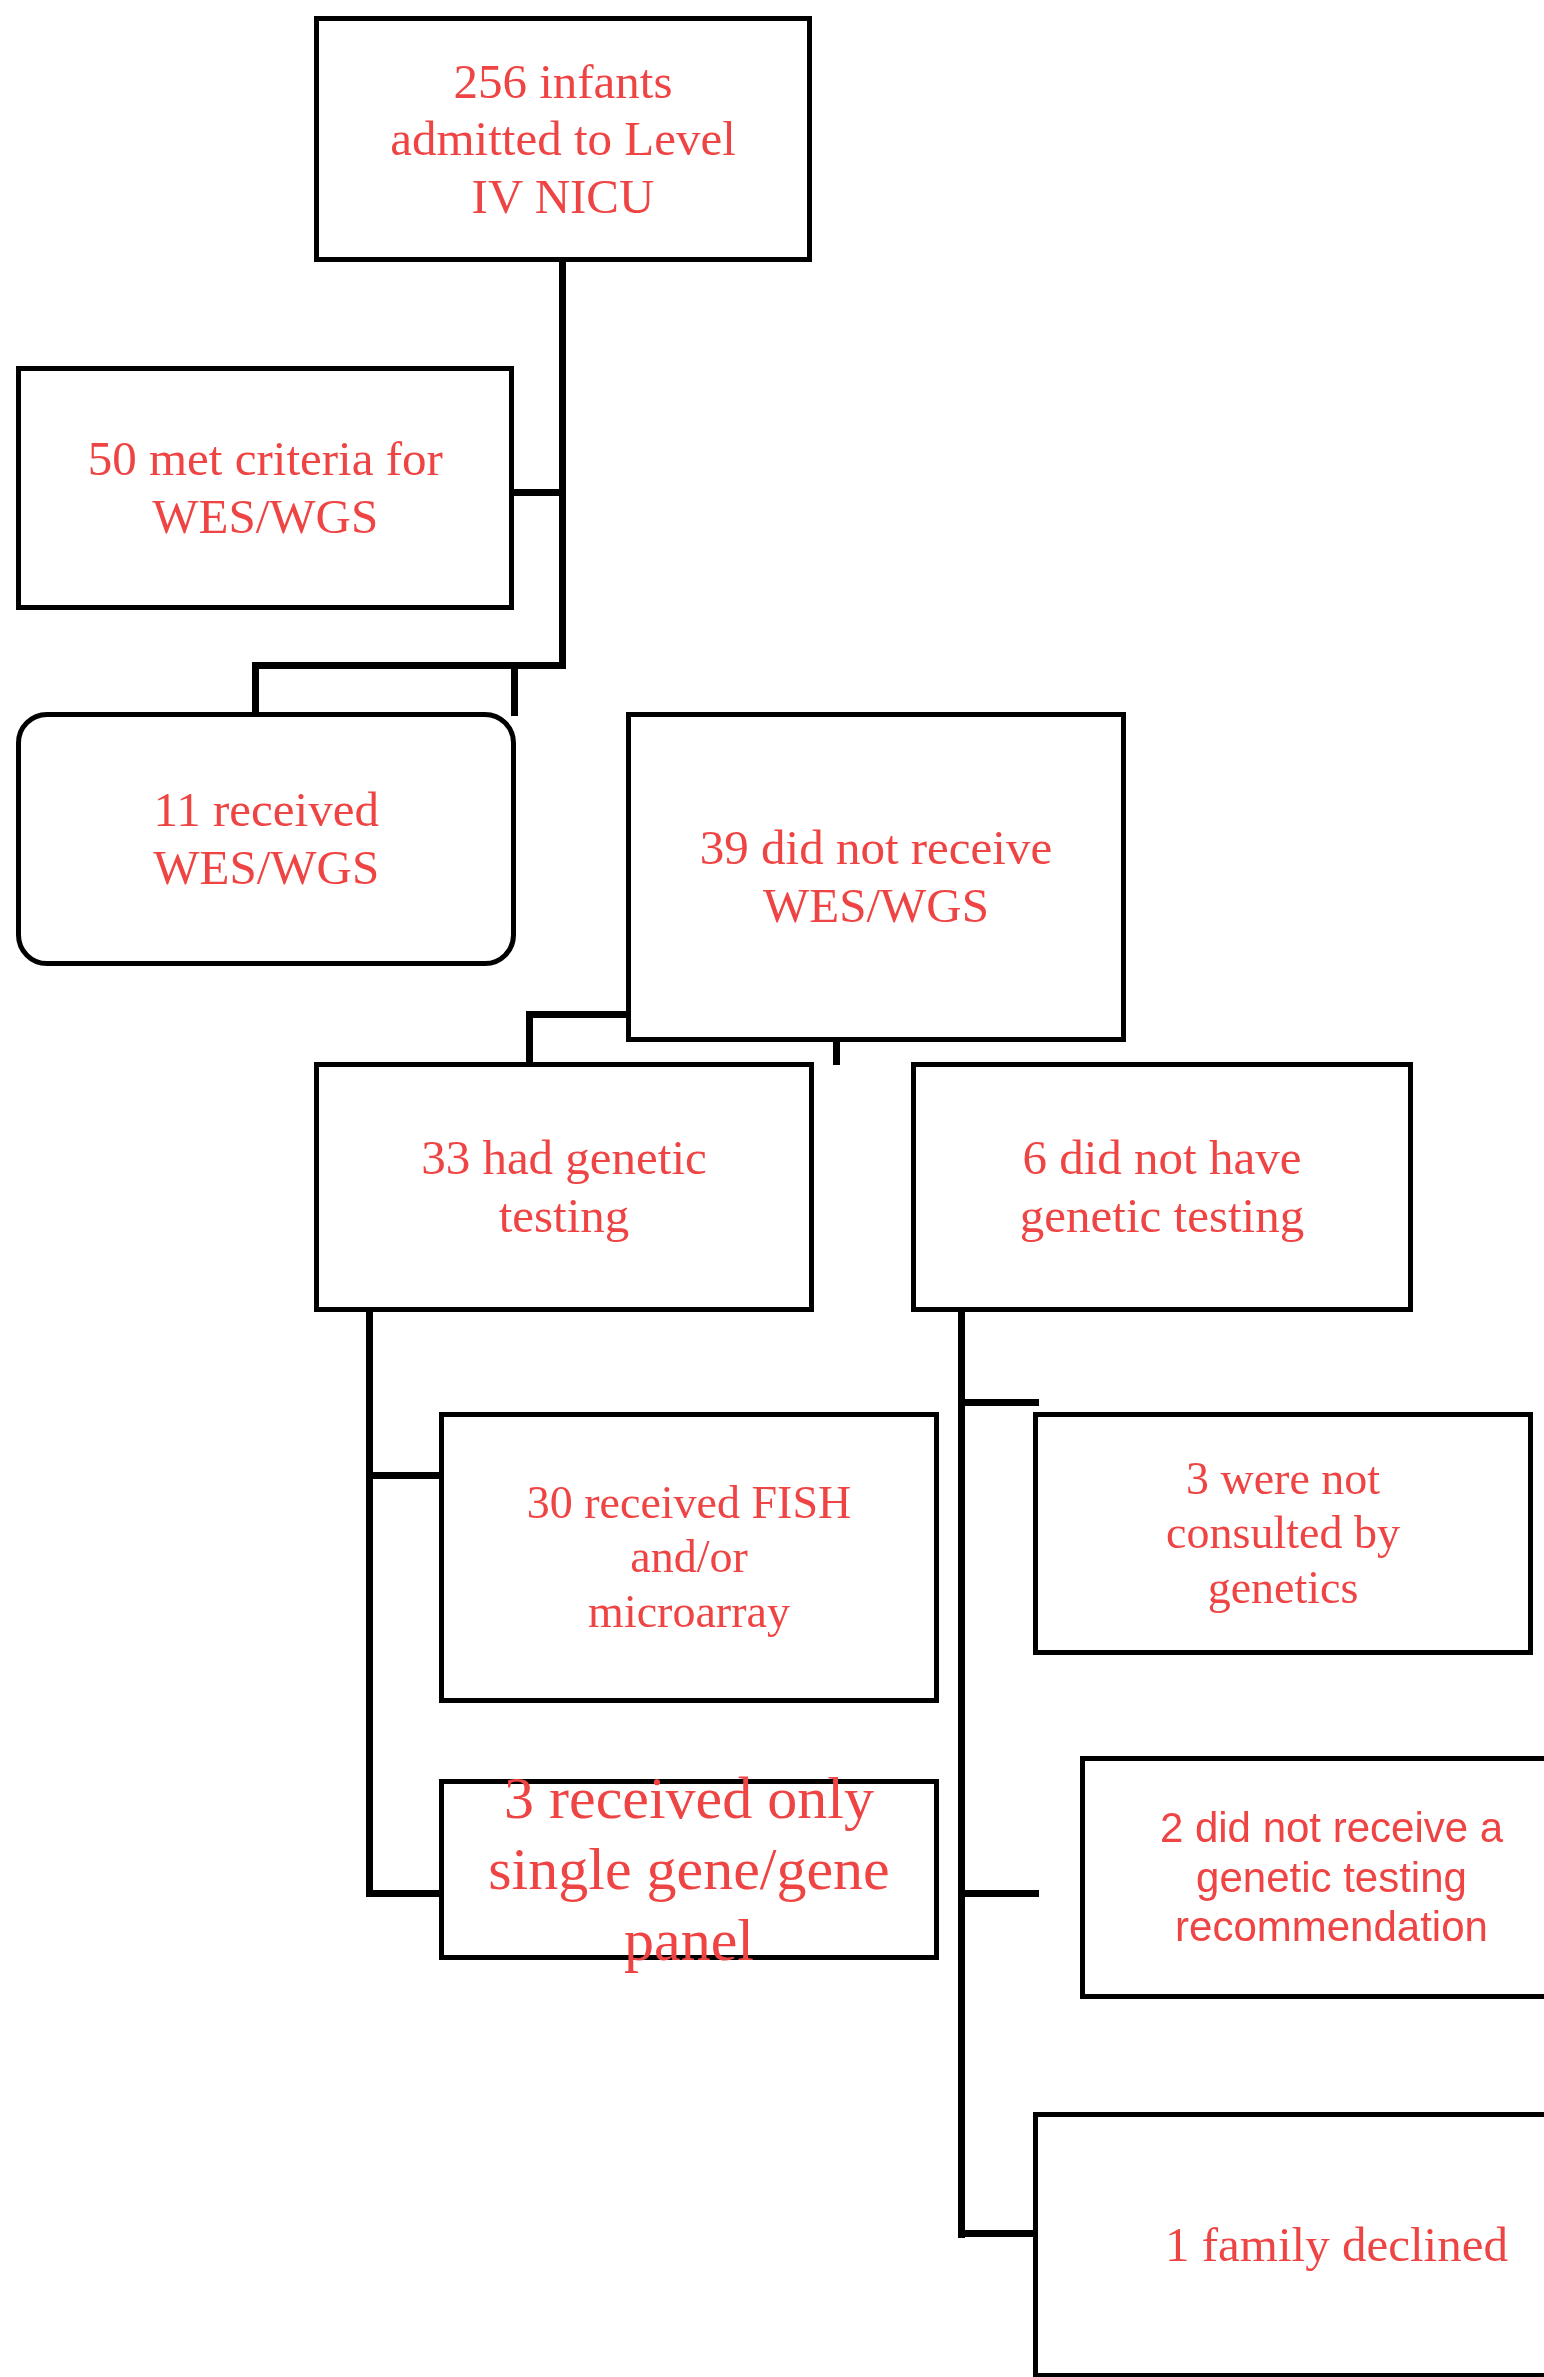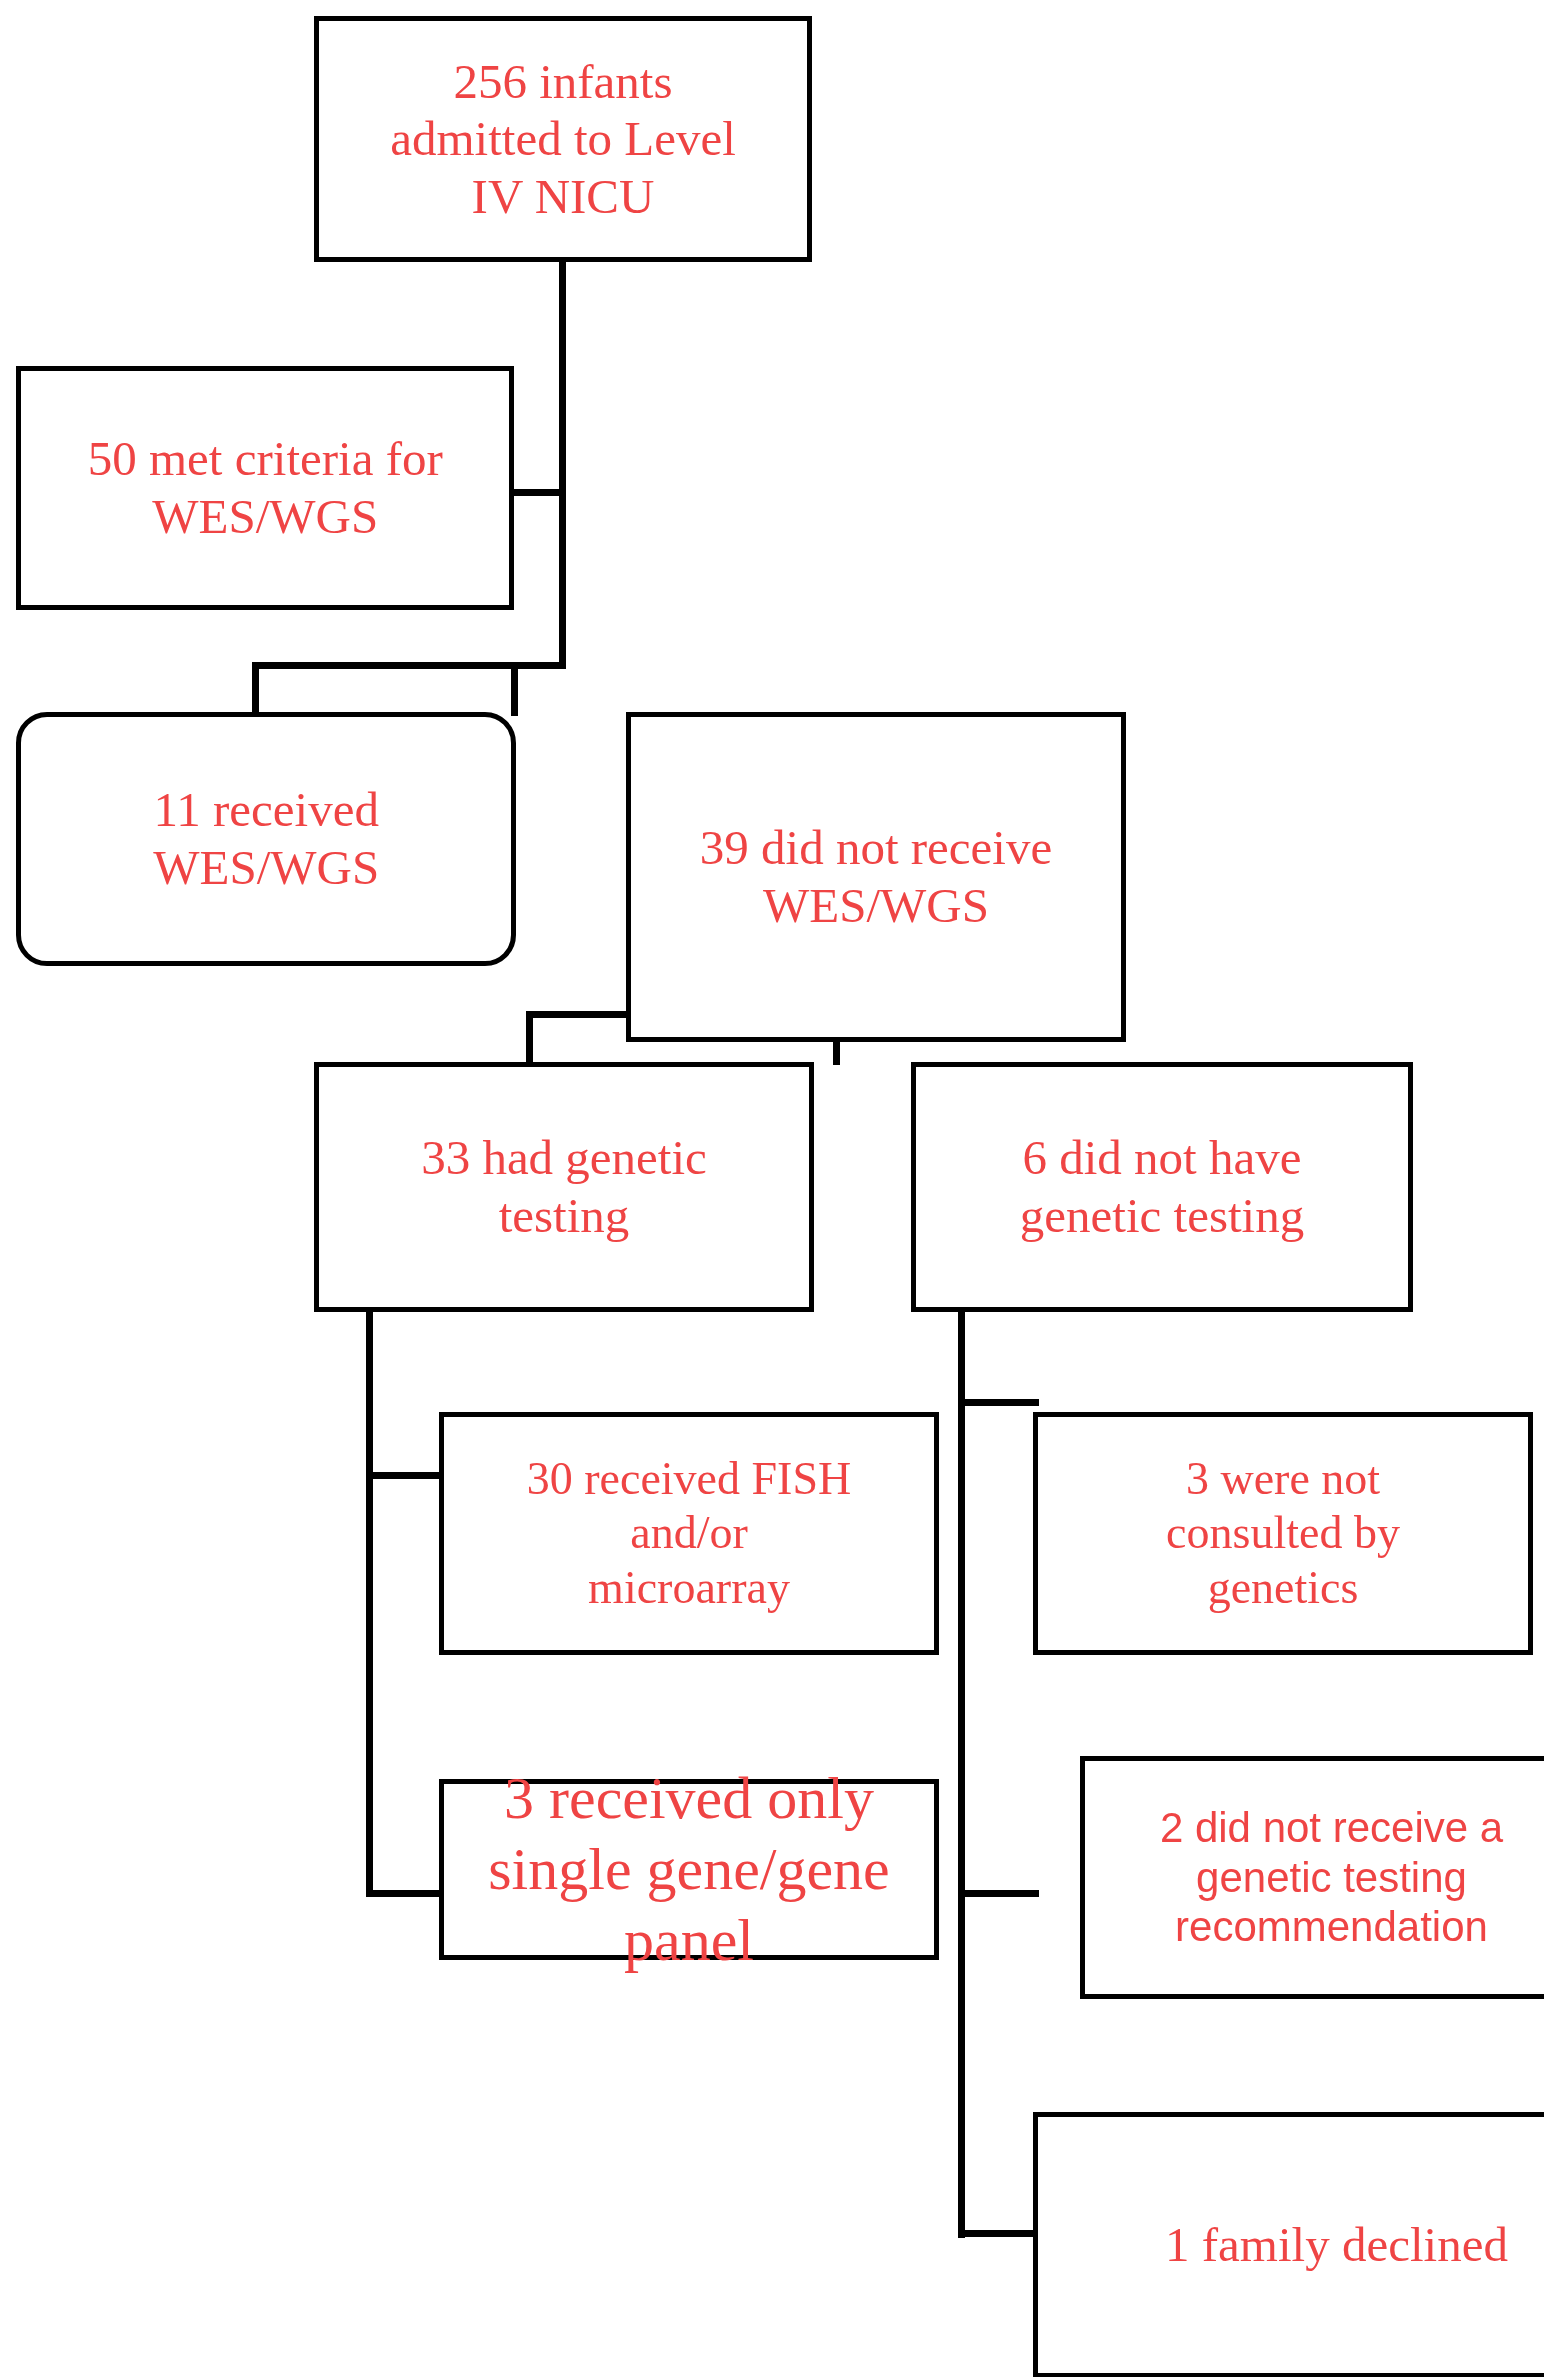--- a/index.html
+++ b/index.html
@@ -93,21 +93,21 @@
   <div class="node serif" style="left:314px; top:1062px; width:500px; height:250px; font-size:49px;">
     <span class="txt">33 had genetic
 testing</span>
   </div>
 
   <div class="node serif" style="left:911px; top:1062px; width:502px; height:250px; font-size:49px;">
     <span class="txt">6 did not have
 genetic testing</span>
   </div>
 
-  <div class="node serif" style="left:439px; top:1412px; width:500px; height:243px; font-size:46px;">
+  <div class="node serif" style="left:439px; top:1412px; width:500px; height:291px; font-size:46px;">
     <span class="txt">30 received FISH
 and/or
 microarray</span>
   </div>
 
   <div class="node serif" style="left:439px; top:1756px; width:500px; height:181px; font-size:60px;margin-top:23px;">
     <span class="txt">3 received only
 single gene/gene
 panel</span>
   </div>

